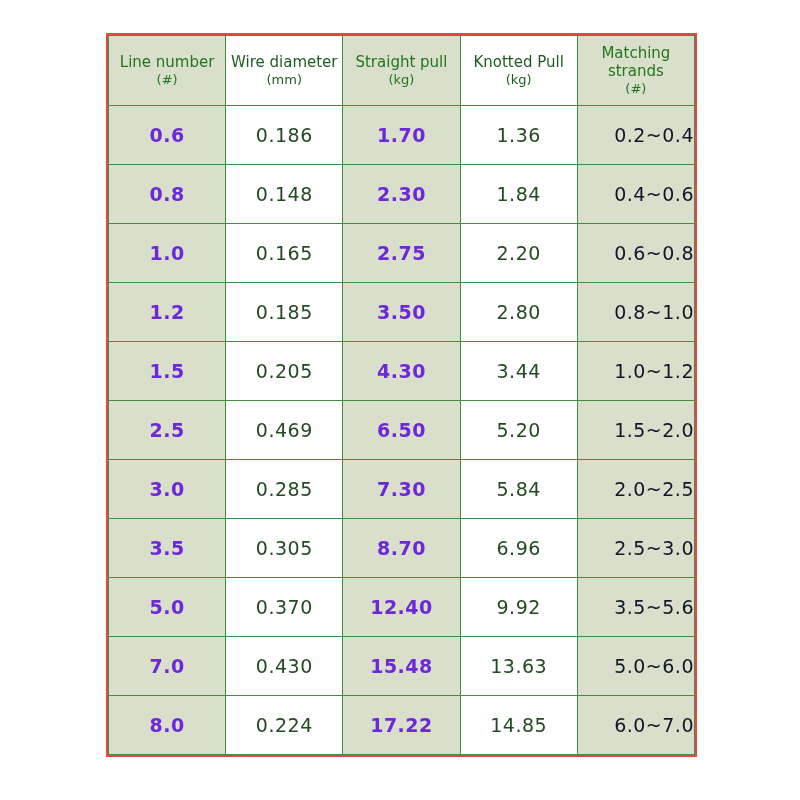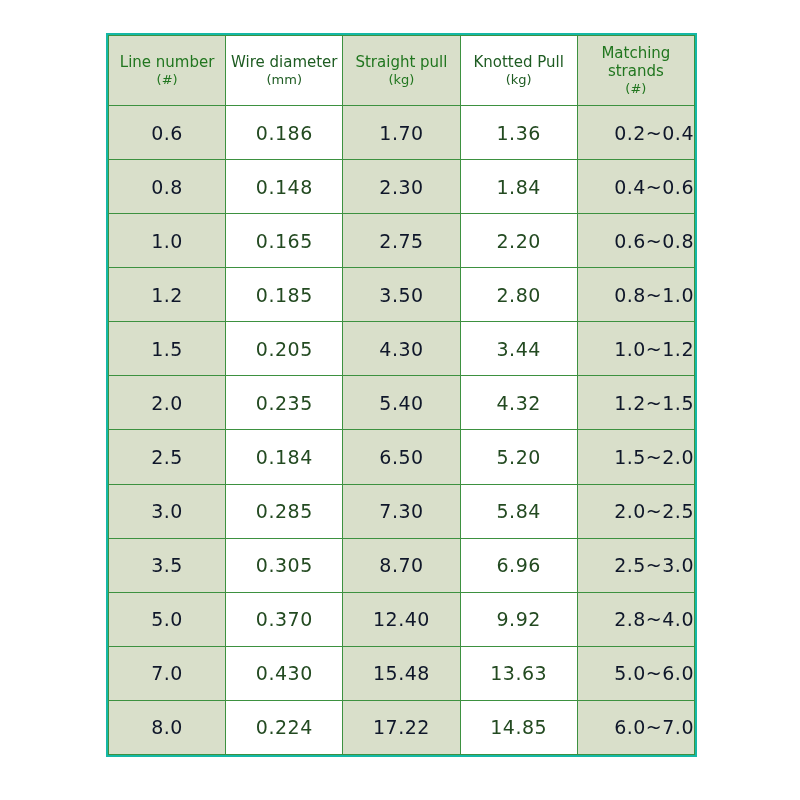--- a/index.html
+++ b/index.html
@@ -21,21 +21,21 @@
     height: 800px;
   }
 
   .spec-table-wrap {
     position: absolute;
     left: 106px;
     top: 33px;
     width: 591px;
     height: 724px;
     box-sizing: border-box;
-    border: 2px solid #14b8a6;
+    border: 2px solid #ef4444;
     background: #ffffff;
   }
 
   table.spec-table {
     width: 100%;
     height: 100%;
     border-collapse: collapse;
     table-layout: fixed;
   }
 
@@ -95,21 +95,21 @@
 
   tbody td.col-shade {
     background: #d9dfca;
   }
 
   tbody td.col-plain {
     background: #ffffff;
   }
 
   
-  tbody td.tone-mid    { color: #0f172a; }
+  tbody td.tone-mid    { color: #6d28d9; font-weight: bold; }
   tbody td.tone-dark   { color: #234a21; }
   tbody td.tone-bright { color: #0f172a; text-align: right; }
 </style>
 </head>
 <body>
 
 <div class="page">
 
   <div class="spec-table-wrap">
     <table class="spec-table">
@@ -174,29 +174,22 @@
             <td class="col-shade tone-bright">0.8~1.0</td>
           </tr>
           <tr>
             <td class="col-shade tone-mid">1.5</td>
             <td class="col-plain tone-dark">0.205</td>
             <td class="col-shade tone-mid">4.30</td>
             <td class="col-plain tone-dark">3.44</td>
             <td class="col-shade tone-bright">1.0~1.2</td>
           </tr>
           <tr>
-            <td class="col-shade tone-mid">2.0</td>
-            <td class="col-plain tone-dark">0.235</td>
-            <td class="col-shade tone-mid">5.40</td>
-            <td class="col-plain tone-dark">4.32</td>
-            <td class="col-shade tone-bright">1.2~1.5</td>
-          </tr>
-          <tr>
             <td class="col-shade tone-mid">2.5</td>
-            <td class="col-plain tone-dark">0.184</td>
+            <td class="col-plain tone-dark">0.469</td>
             <td class="col-shade tone-mid">6.50</td>
             <td class="col-plain tone-dark">5.20</td>
             <td class="col-shade tone-bright">1.5~2.0</td>
           </tr>
           <tr>
             <td class="col-shade tone-mid">3.0</td>
             <td class="col-plain tone-dark">0.285</td>
             <td class="col-shade tone-mid">7.30</td>
             <td class="col-plain tone-dark">5.84</td>
             <td class="col-shade tone-bright">2.0~2.5</td>
@@ -206,21 +199,21 @@
             <td class="col-plain tone-dark">0.305</td>
             <td class="col-shade tone-mid">8.70</td>
             <td class="col-plain tone-dark">6.96</td>
             <td class="col-shade tone-bright">2.5~3.0</td>
           </tr>
           <tr>
             <td class="col-shade tone-mid">5.0</td>
             <td class="col-plain tone-dark">0.370</td>
             <td class="col-shade tone-mid">12.40</td>
             <td class="col-plain tone-dark">9.92</td>
-            <td class="col-shade tone-bright">2.8~4.0</td>
+            <td class="col-shade tone-bright">3.5~5.6</td>
           </tr>
           <tr>
             <td class="col-shade tone-mid">7.0</td>
             <td class="col-plain tone-dark">0.430</td>
             <td class="col-shade tone-mid">15.48</td>
             <td class="col-plain tone-dark">13.63</td>
             <td class="col-shade tone-bright">5.0~6.0</td>
           </tr>
           <tr>
             <td class="col-shade tone-mid">8.0</td>

